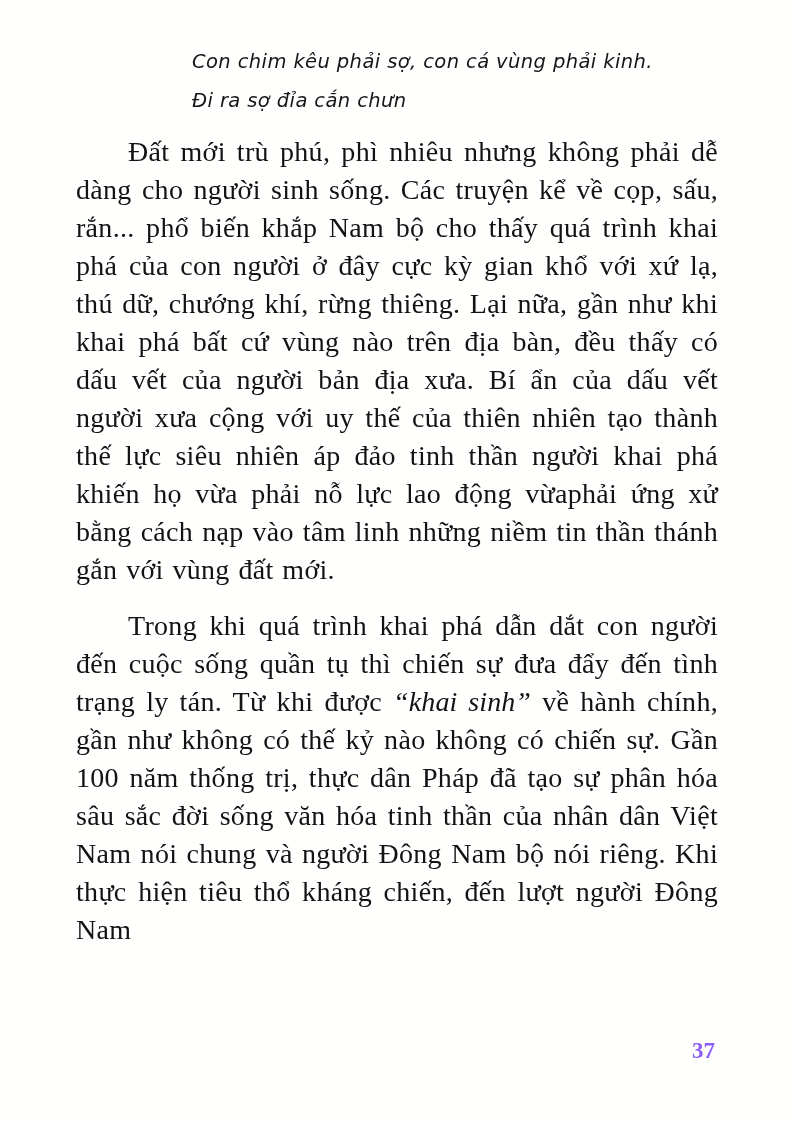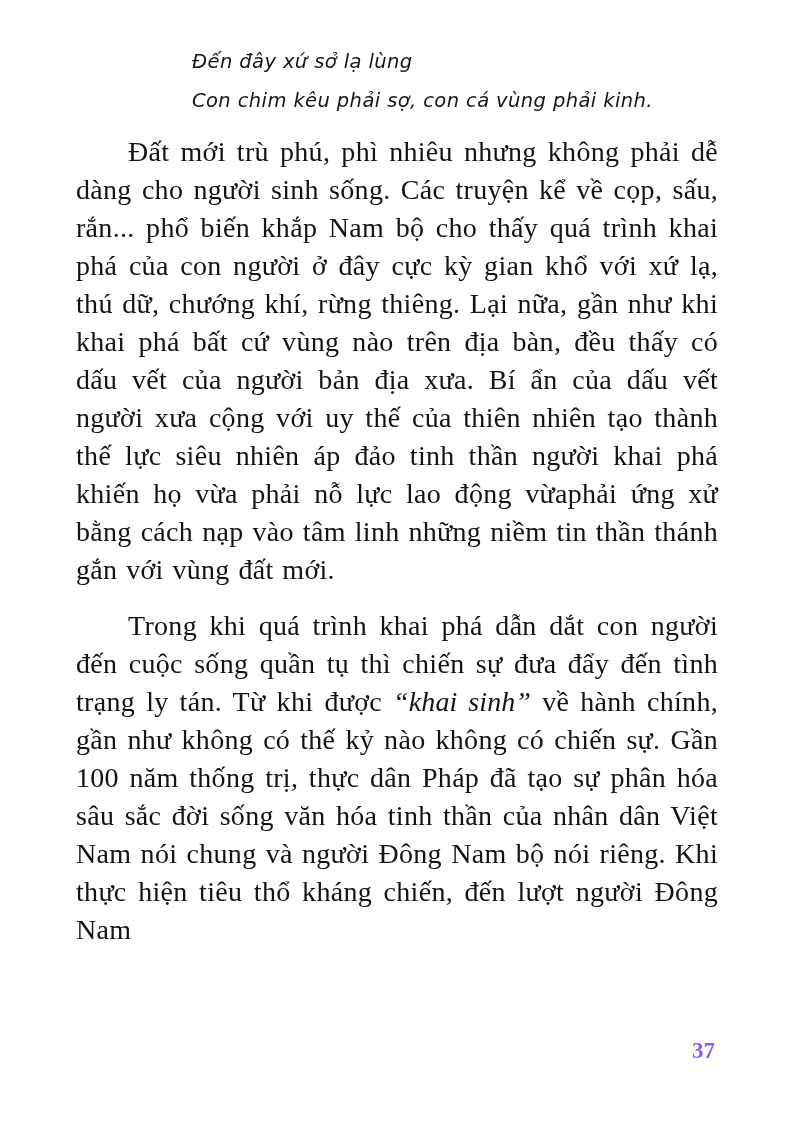--- a/index.html
+++ b/index.html
@@ -64,22 +64,22 @@
     color: #8b5cf6;
     font-family: "Liberation Serif", serif;
   }
 </style>
 </head>
 <body>
 
 <div class="page">
 
   <div class="verse">
-    <div class="verse-line">Đến đây xứ sở lạ lùng</div>
     <div class="verse-line">Con chim kêu phải sợ, con cá vùng phải kinh.</div>
+    <div class="verse-line">Đi ra sợ đỉa cắn chưn</div>
   </div>
 
   <div class="body-block">
     <p class="body-para first">Đất mới trù phú, phì nhiêu nhưng không phải dễ dàng cho người sinh sống. Các truyện kể về cọp, sấu, rắn... phổ biến khắp Nam bộ cho thấy quá trình khai phá của con người ở đây cực kỳ gian khổ với xứ lạ, thú dữ, chướng khí, rừng thiêng. Lại nữa, gần như khi khai phá bất cứ vùng nào trên địa bàn, đều thấy có dấu vết của người bản địa xưa. Bí ẩn của dấu vết người xưa cộng với uy thế của thiên nhiên tạo thành thế lực siêu nhiên áp đảo tinh thần người khai phá khiến họ vừa phải nỗ lực lao động vừaphải ứng xử bằng cách nạp vào tâm linh những niềm tin thần thánh gắn với vùng đất mới.</p>
 
     <p class="body-para second"><span>Trong khi quá trình khai phá dẫn dắt con người đến cuộc sống quần tụ thì chiến sự đưa đẩy đến tình trạng ly tán. Từ khi được </span><span class="inline-italic">“khai sinh”</span><span> về hành chính, gần như không có thế kỷ nào không có chiến sự. Gần 100 năm thống trị, thực dân Pháp đã tạo sự phân hóa sâu sắc đời sống văn hóa tinh thần của nhân dân Việt Nam nói chung và người Đông Nam bộ nói riêng. Khi thực hiện tiêu thổ kháng chiến, đến lượt người Đông Nam</span></p>
   </div>
 
   <div class="page-number">37</div>
 

